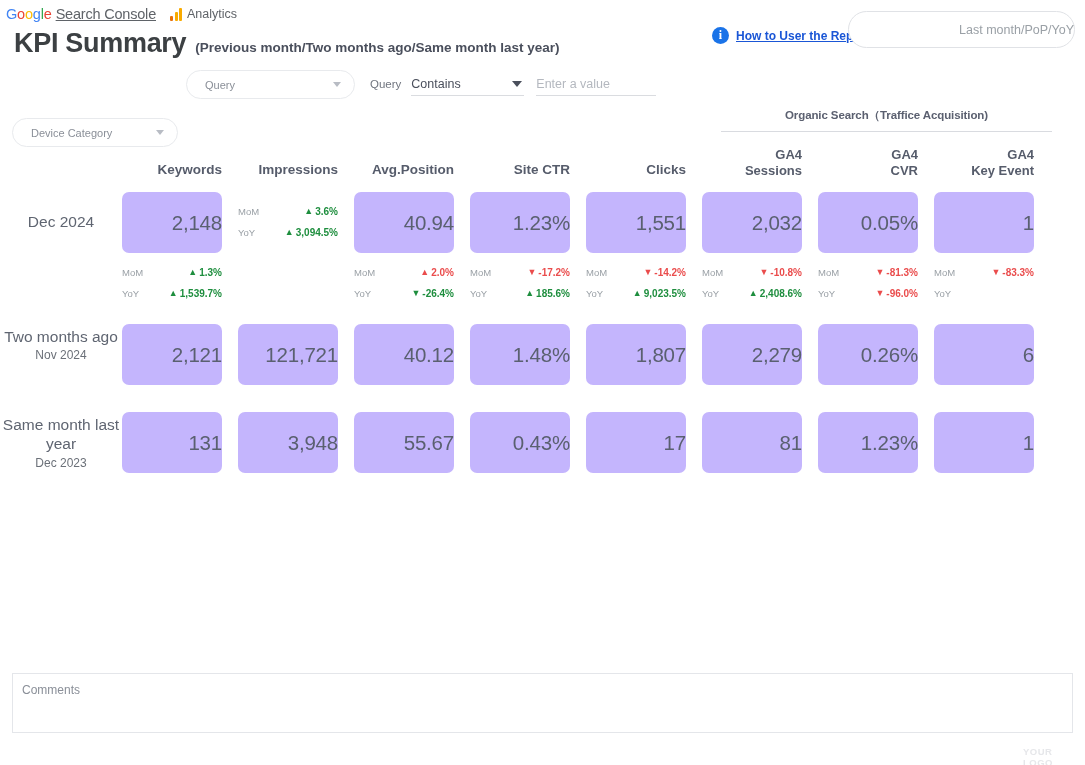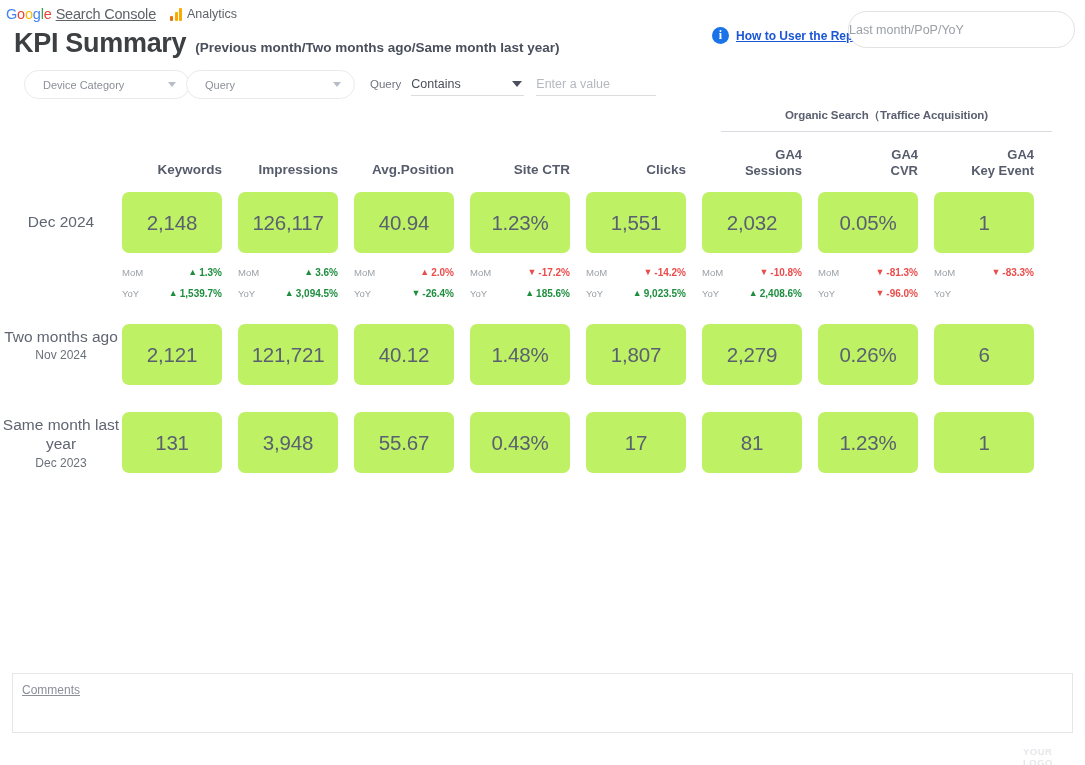--- a/index.html
+++ b/index.html
@@ -45,39 +45,39 @@
     font-size: 12px; font-weight: bold; font-family: "Liberation Serif", serif;
     display: flex; align-items: center; justify-content: center;
   }
   .howto-link { font-size: 12px; font-weight: bold; color: #1a56d6; text-decoration: underline; cursor: pointer; }
 
   .period-box {
     position: absolute; top: 11px; left: 848px;
     width: 227px; height: 37px;
     border: 1px solid #e0e2e6; border-radius: 19px;
     background: #fff;
-    display: flex; align-items: center; justify-content: flex-start;
+    display: flex; align-items: center; justify-content: flex-end;
     cursor: pointer;
   }
   .period-box span { font-size: 12.5px; color: #9aa0a6; }
 
   
   .pill {
     position: absolute; top: 70px; height: 29px;
     border: 1px solid #e8eaed; border-radius: 16px; background: #fff;
     display: flex; align-items: center; cursor: pointer;
   }
   .pill .pl { font-size: 11px; color: #8a8f98; margin-left: 18px; }
   .pill .car {
     margin-left: auto; margin-right: 13px;
     width: 0; height: 0;
     border-left: 4px solid transparent; border-right: 4px solid transparent;
     border-top: 5px solid #b8bcc4;
   }
-  #f1 { left: 24px; width: 166px; }
+  #f1 { left: 12px; width: 166px; margin-top: 48px; }
   #f2 { left: 186px; width: 169px; }
 
   .qgroup { position: absolute; top: 72px; left: 370px; display: flex; align-items: flex-start; }
   .qlabel { font-size: 11.5px; color: #70757f; margin-top: 6px; }
   .qselect {
     margin-left: 10px; width: 113px; height: 24px;
     border-bottom: 1px solid #dadce0;
     display: flex; align-items: center; cursor: pointer;
   }
   .qselect .t { font-size: 12.5px; color: #4a4f5c; }
@@ -124,40 +124,40 @@
   .data-row { position: relative; display: flex; align-items: flex-start; padding-left: 122px; }
   .rowlabel {
     position: absolute; left: 0; width: 122px;
     text-align: center; line-height: 1.25;
   }
   .rowlabel .main { font-size: 15.5px; color: #5f6571; }
   .rowlabel .sub { font-size: 12px; color: #6b7078; margin-top: 2px; }
 
   .dcol { width: 100px; margin-right: 16px; }
   .cellbox {
-    height: 61px; background: #bef264; border-radius: 7px;
-    display: flex; align-items: center; justify-content: center;
+    height: 61px; background: #c4b5fd; border-radius: 7px;
+    display: flex; align-items: center; justify-content: flex-end;
   }
   .cellbox span { font-size: 20.5px; color: #5a6070; letter-spacing: -0.2px; }
 
   .deltas { margin-top: 9px; }
   .drow { display: flex; align-items: center; height: 21px; }
   .dlabel { font-size: 9.5px; color: #9aa0a6; width: 27px; }
   .dval { flex: 1; text-align: right; font-size: 10px; font-weight: bold; display: flex; justify-content: flex-end; align-items: center; gap: 2px; }
   .arrow { font-size: 9px; line-height: 1; }
   .up { color: #1e8e3e; }
   .dn { color: #ea4c4c; }
 
   
   .comments {
     position: absolute; left: 12px; top: 673px;
     width: 1061px; height: 60px;
     border: 1px solid #e4e6ea; background: #fff;
   }
-  .comments span { position: absolute; left: 9px; top: 9px; font-size: 12px; color: #8a8f98; text-decoration: underline; }
+  .comments span { position: absolute; left: 9px; top: 9px; font-size: 12px; color: #8a8f98; }
 
   .watermark {
     position: absolute; left: 1023px; top: 746px;
     font-size: 9.5px; font-weight: bold; color: #e6e7ea; letter-spacing: 0.5px;
   }
 </style>
 </head>
 <body>
 
 <div class="brandbar">
@@ -268,23 +268,20 @@
         <div class="drow">
           <span class="dlabel">YoY</span>
           <span class="dval up">
               <span class="arrow">▲</span>
               <span>1,539.7%</span>
             </span>
         </div>
       </div>
     </div>
     <div class="dcol">
-      <div class="cellbox">
-          <span>126,117</span>
-        </div>
       <div class="deltas">
         <div class="drow">
           <span class="dlabel">MoM</span>
           <span class="dval up">
               <span class="arrow">▲</span>
               <span>3.6%</span>
             </span>
         </div>
         <div class="drow">
           <span class="dlabel">YoY</span>

